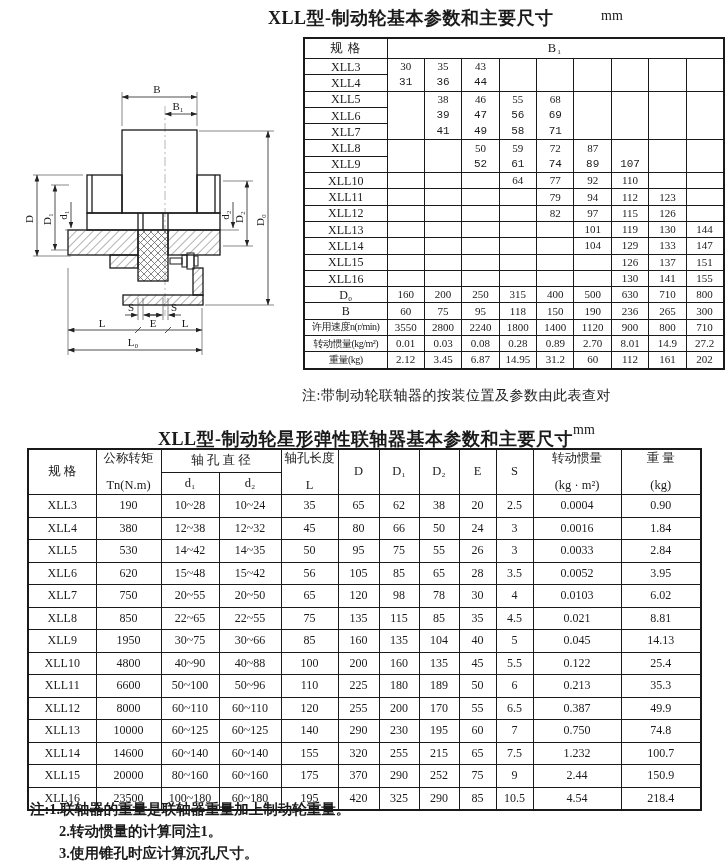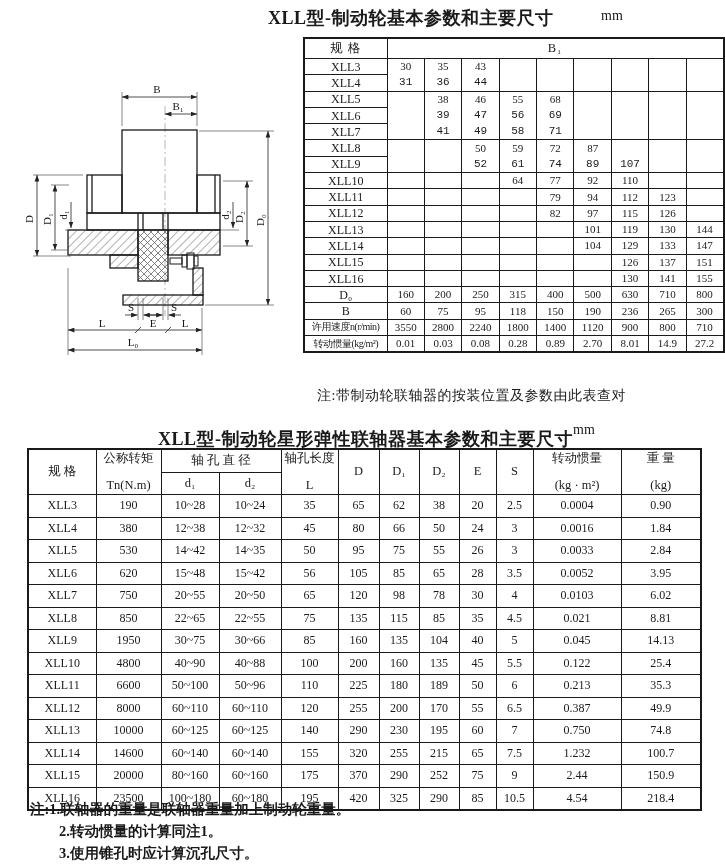--- a/index.html
+++ b/index.html
@@ -355,24 +355,36 @@
         <td>0.01</td>
         <td>0.03</td>
         <td>0.08</td>
         <td>0.28</td>
         <td>0.89</td>
         <td>2.70</td>
         <td>8.01</td>
         <td>14.9</td>
         <td>27.2</td>
       </tr>
+      <tr>
+        <td class="slbl">重量(kg)</td>
+        <td>2.12</td>
+        <td>3.45</td>
+        <td>6.87</td>
+        <td>14.95</td>
+        <td>31.2</td>
+        <td>60</td>
+        <td>112</td>
+        <td>161</td>
+        <td>202</td>
+      </tr>
     </tbody>
 </table>
 
-<div class="abs note1" style="left:302px;top:387px;margin-left:15px;">注:带制动轮联轴器的按装位置及参数由此表查对</div>
+<div class="abs note1" style="left:302px;top:387px;">注:带制动轮联轴器的按装位置及参数由此表查对</div>
 
 <div class="abs title" style="left:158px;top:427px;text-align:right;">XLL型-制动轮星形弹性联轴器基本参数和主要尺寸</div>
 <div class="abs mm" style="left:573px;top:422px;">mm</div>
 
 <table id="table2" class="abs" style="left:27px;top:448px;">
   <colgroup>
     <col style="width:68px;">
       <col style="width:65px;">
       <col style="width:58px;">
       <col style="width:62px;">

